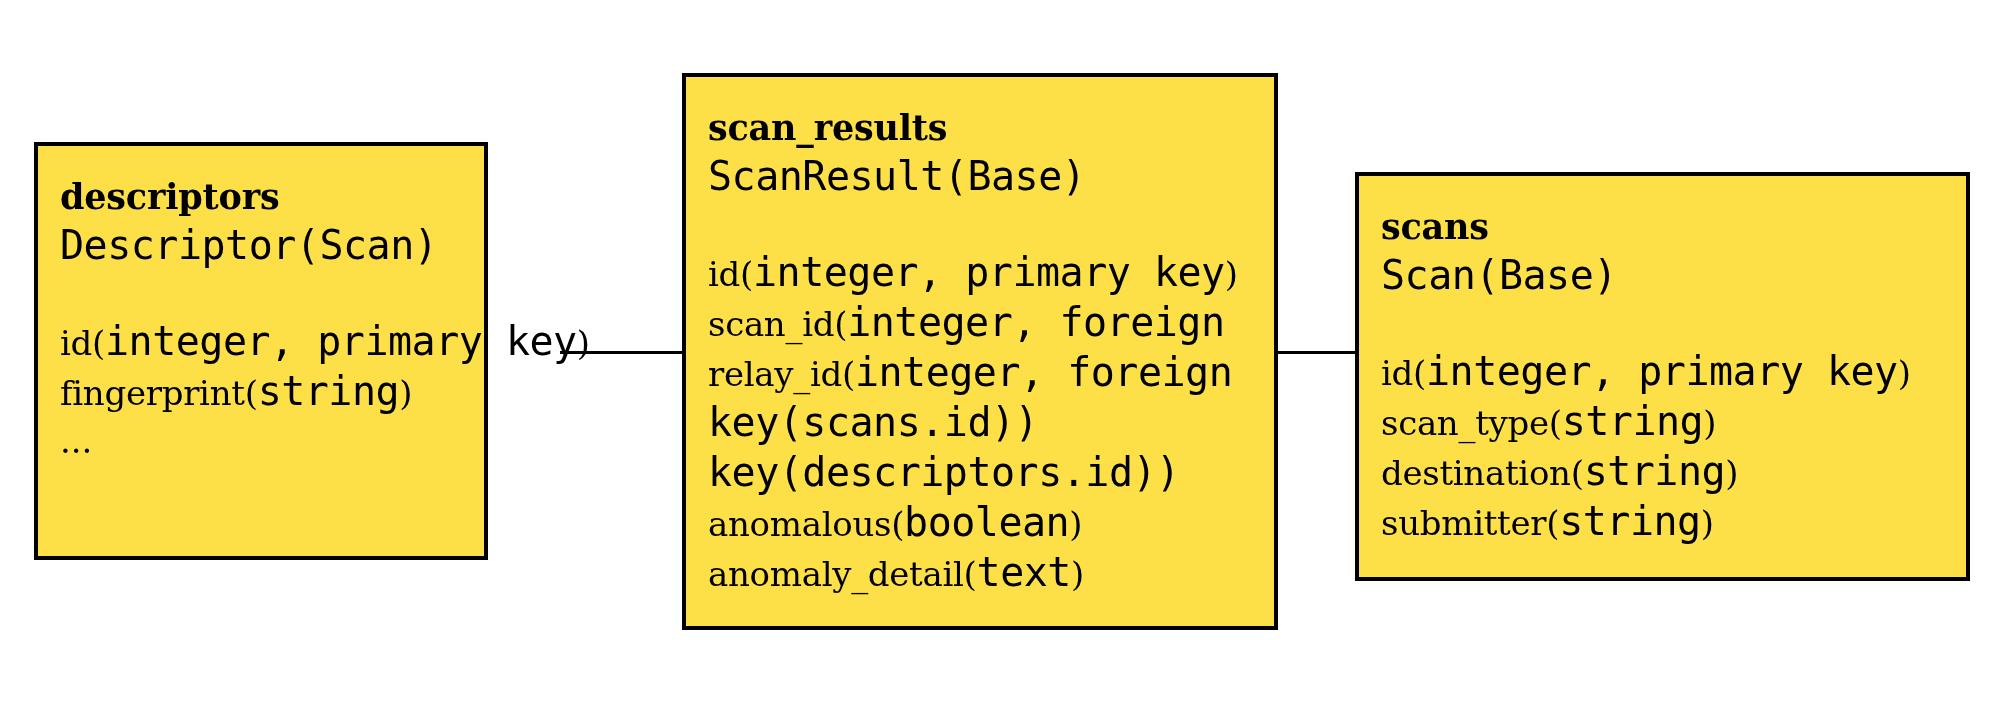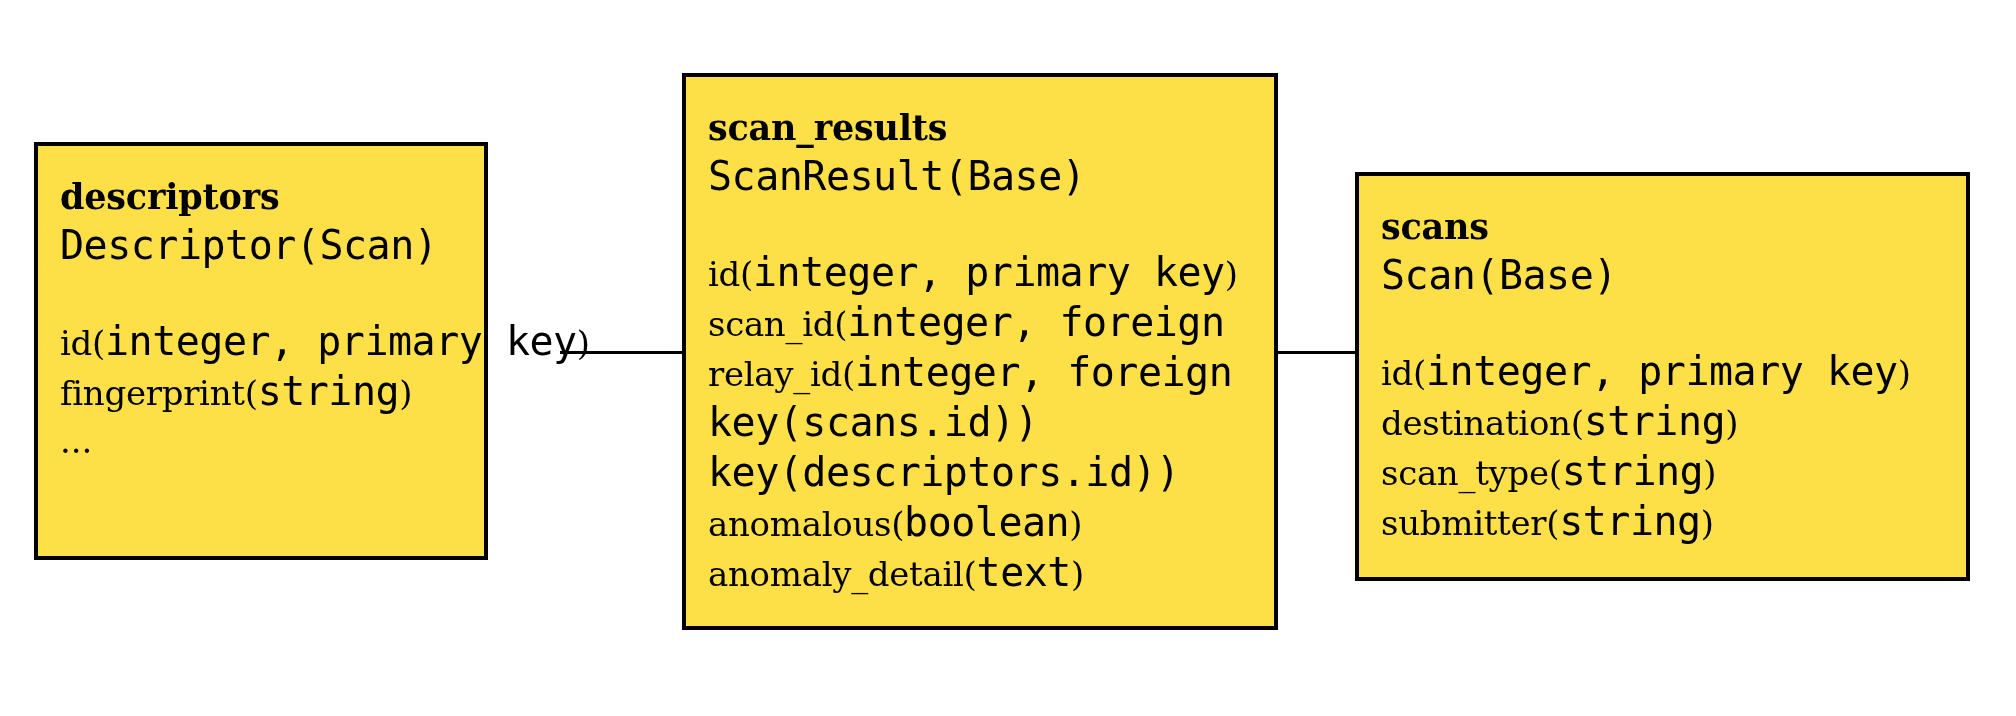--- a/index.html
+++ b/index.html
@@ -178,25 +178,25 @@
   <div class="entity-box box-scans">
     <div class="table-name">scans</div>
     <div class="class-name">Scan(Base)</div>
     <div class="spacer-row"></div>
 
     <div class="field-row">
       <span class="fname">id</span><span class="paren">(</span><span class="ftype">integer, primary key</span><span class="paren">)</span>
     </div>
 
     <div class="field-row">
+      <span class="fname">scan_type</span><span class="paren">(</span><span class="ftype">string</span><span class="paren">)</span>
+    </div>
+
+    <div class="field-row">
       <span class="fname">destination</span><span class="paren">(</span><span class="ftype">string</span><span class="paren">)</span>
-    </div>
-
-    <div class="field-row">
-      <span class="fname">scan_type</span><span class="paren">(</span><span class="ftype">string</span><span class="paren">)</span>
     </div>
 
     <div class="field-row">
       <span class="fname">submitter</span><span class="paren">(</span><span class="ftype">string</span><span class="paren">)</span>
     </div>
   </div>
 
   <div class="connector connector-left"></div>
   <div class="connector connector-right"></div>
 

